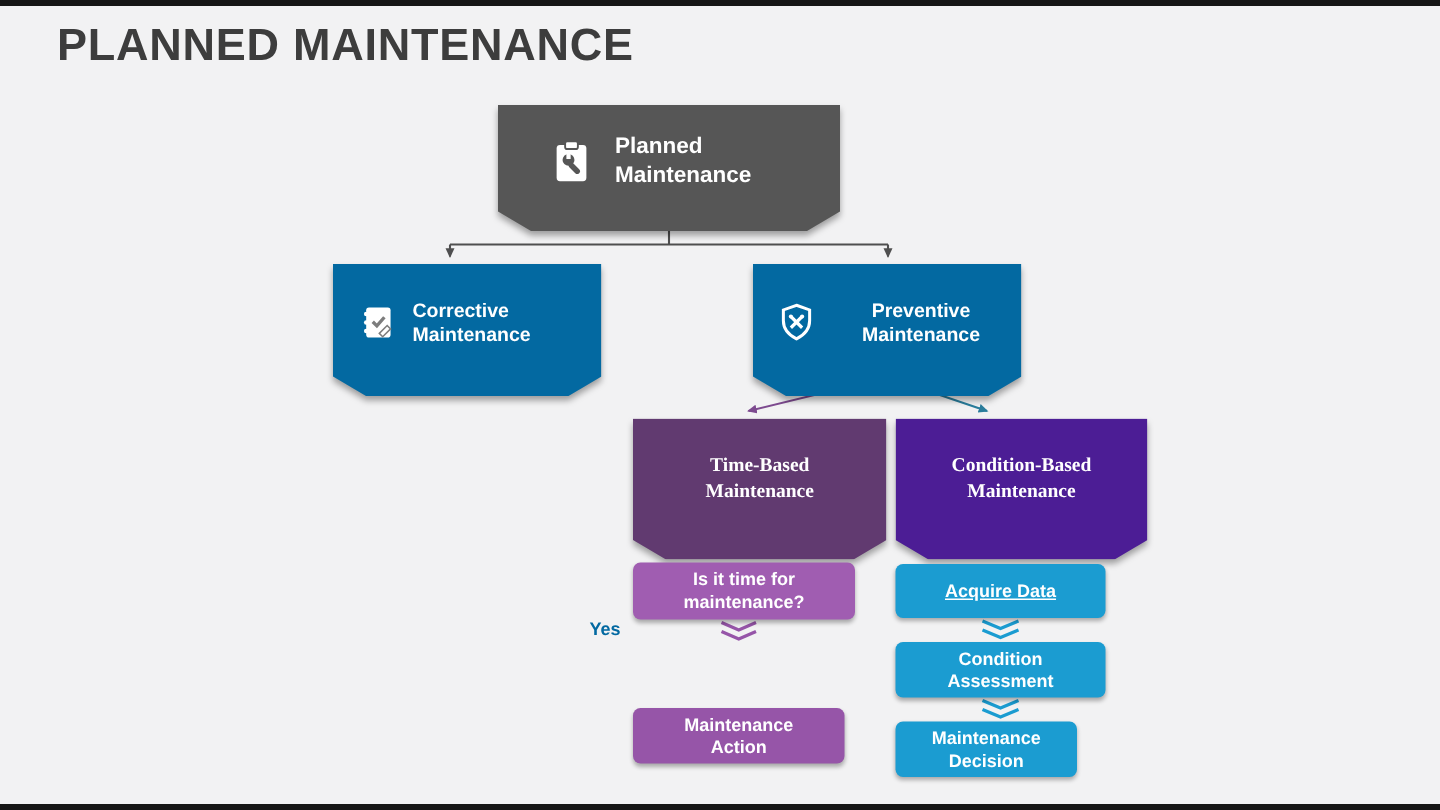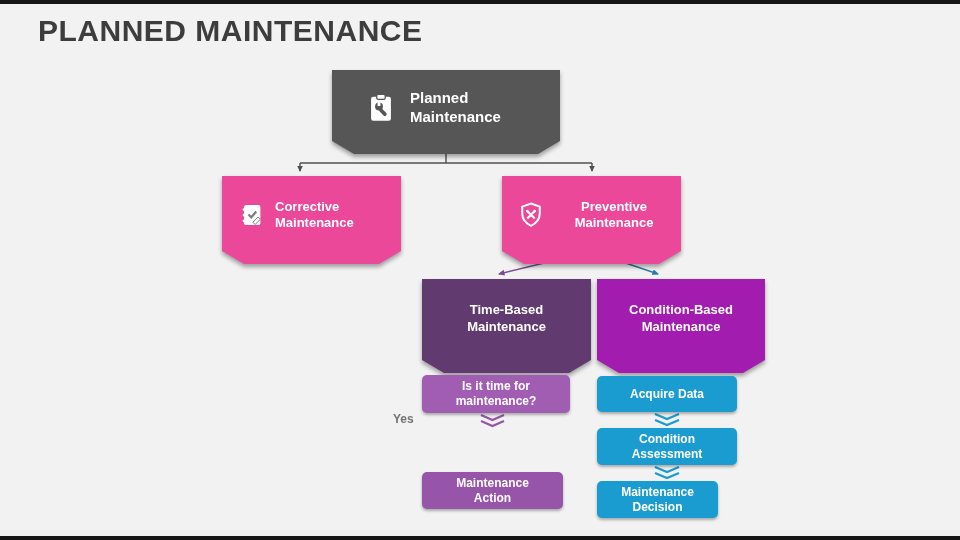--- a/index.html
+++ b/index.html
@@ -20,46 +20,46 @@
   .big{position:absolute;filter:drop-shadow(0 3px 2px rgba(0,0,0,.35));}
   .big .shape{
     width:100%;height:100%;display:flex;align-items:center;color:#fff;font-weight:bold;
     clip-path:polygon(0 0,100% 0,100% calc(100% - 13px),calc(100% - 22px) 100%,22px 100%,0 calc(100% - 13px));
   }
   .n-top{left:332px;top:70px;width:228px;height:76px;}
   .n-top .shape{background:#565656;justify-content:center;gap:12px;padding-bottom:8px;}
   .n-top .label{font-size:15px;width:118px;line-height:1.25;}
   .n-corrective{left:222px;top:176px;width:157px;height:78px;}
   .n-preventive{left:502px;top:176px;width:157px;height:78px;text-align:center;}
-  .n-gray .shape{background:#ec4899;gap:9px;padding:0 8px 10px 14px;}
+  .n-gray .shape{background:#0369a1;gap:9px;padding:0 8px 10px 14px;}
   .n-gray .label{font-size:13px;line-height:1.25;}
   .n-time{left:422px;top:279px;width:141px;height:80px;}
   .n-time .shape{background:#613a70;}
   .n-cond{left:597px;top:279px;width:140px;height:80px;}
-  .n-cond .shape{background:#a21caf;}
+  .n-cond .shape{background:#4c1d95;}
   .n-colored .shape{justify-content:center;text-align:center;padding:0 14px 14px;}
-  .n-colored .label{font-size:13px;line-height:1.3;}
+  .n-colored .label{font-size:13px;line-height:1.3;font-family:Liberation Serif, serif;}
 
   
   .pill{
     position:absolute;border-radius:5px;color:#fff;font-weight:bold;font-size:12px;line-height:1.25;
     display:flex;align-items:center;justify-content:center;text-align:center;
     box-shadow:0 2px 3px rgba(0,0,0,.3);
   }
   .p-isittime{left:422px;top:375px;width:148px;height:38px;background:#a05db1;}
   .p-isittime span{width:100px;}
   .p-action{left:422px;top:428px;width:141px;height:37px;background:#9655a8;margin-top:44px;}
   .p-action span{width:90px;}
-  .p-acquire{left:597px;top:376px;width:140px;height:36px;background:#1b9cd1;}
+  .p-acquire{left:597px;top:376px;width:140px;height:36px;background:#1b9cd1;text-decoration:underline;}
   .p-assess{left:597px;top:428px;width:140px;height:37px;background:#1b9cd1;}
   .p-assess span{width:95px;}
   .p-decision{left:597px;top:481px;width:121px;height:37px;background:#1b9cd1;}
   .p-decision span{width:95px;}
 
-  .yes-label{position:absolute;left:393px;top:412px;font-size:12px;font-weight:bold;color:#737373;}
+  .yes-label{position:absolute;left:393px;top:412px;font-size:12px;font-weight:bold;color:#0369a1;}
   .icon{display:inline-flex;flex:0 0 auto;}
 </style>
 </head>
 <body>
 
 <div class="slide">
   <div class="edge-bar top"></div>
   <div class="edge-bar bottom"></div>
 
   <h1 class="title">PLANNED MAINTENANCE</h1>

